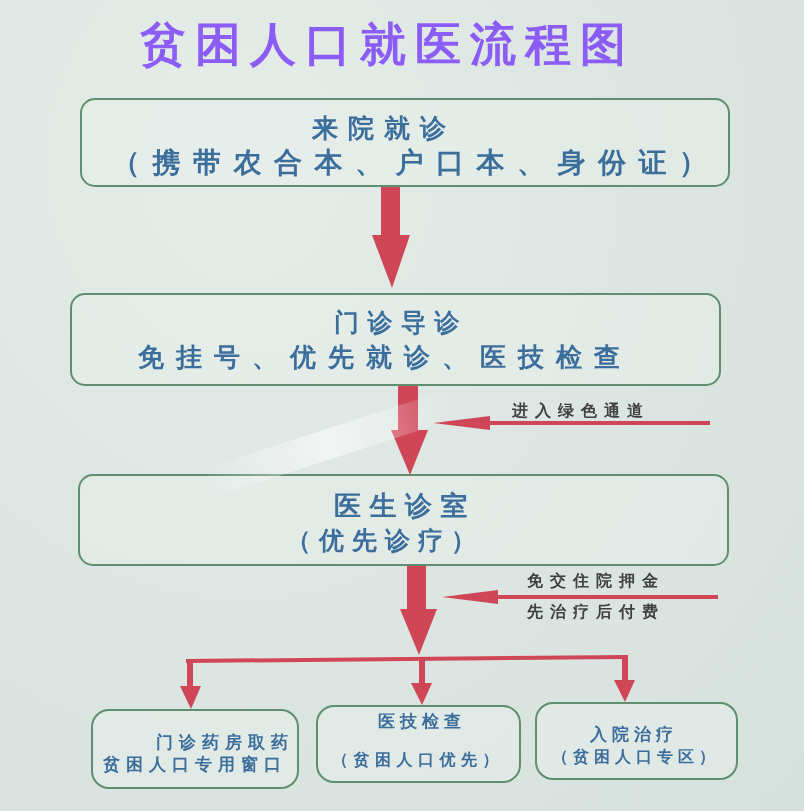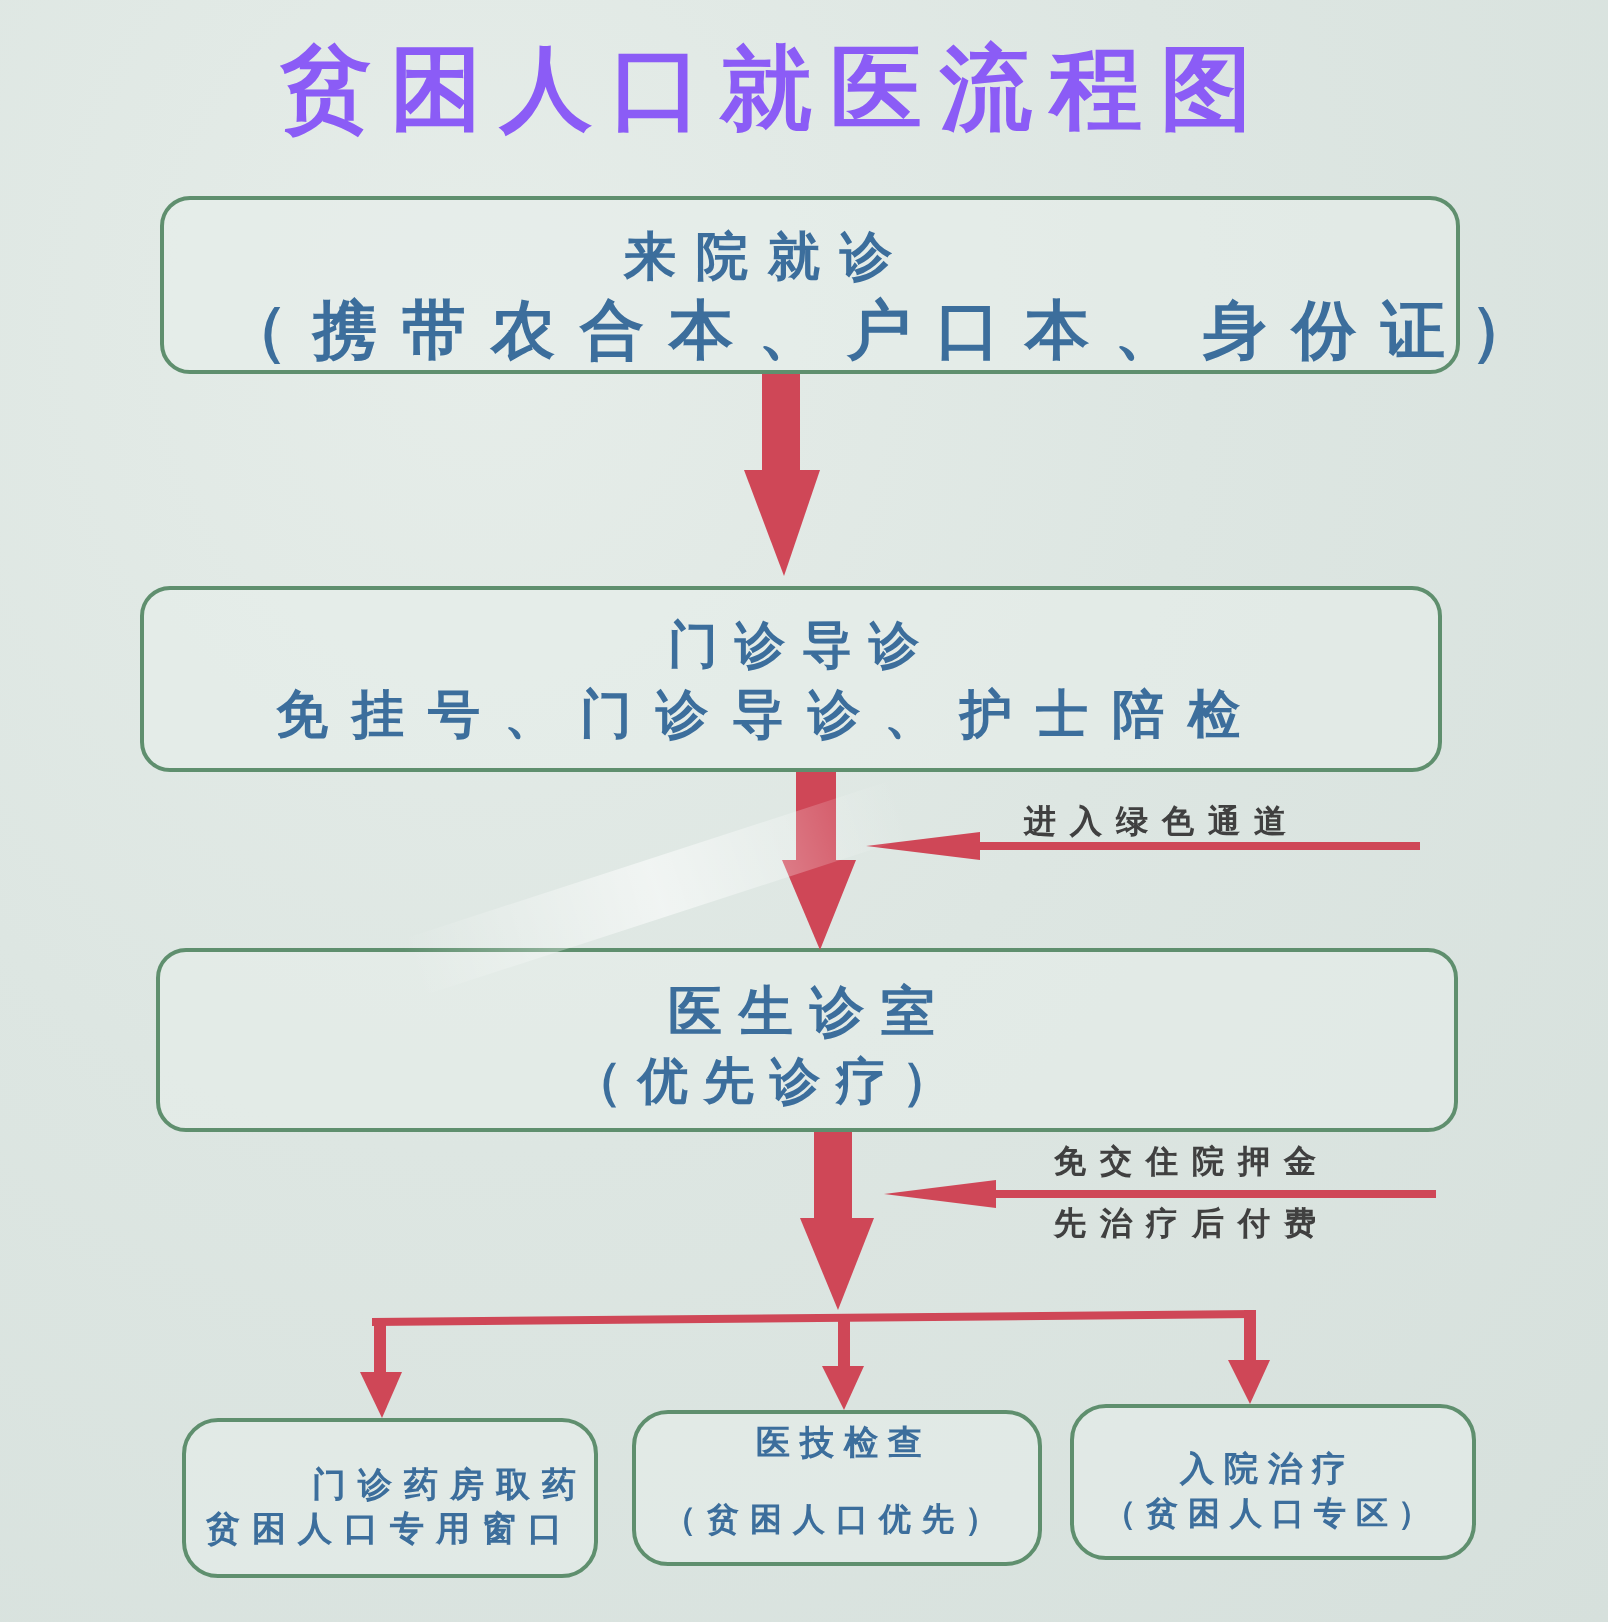--- a/index.html
+++ b/index.html
@@ -14,21 +14,21 @@
     letter-spacing: 9px; color: #8b5cf6;
   }
   .box {
     position: absolute; box-sizing: border-box;
     border: 2.5px solid #5f8f6e; border-radius: 15px;
     background: rgba(232, 239, 235, 0.55);
   }
   .box.small { border-radius: 18px; }
   .txt { position: absolute; white-space: nowrap; color: #3c6e9c; font-weight: bold; }
   .t-big { font-size: 26px; letter-spacing: 10px; margin-left: 16px; }
-  .t-det { font-size: 32px; letter-spacing: 12.5px; }
+  .t-det { font-size: 28px; letter-spacing: 12.5px; }
   .t-side { font-size: 16px; letter-spacing: 7px; color: #404040; font-weight: bold; }
   .t-small { font-size: 17px; letter-spacing: 6px; }
   .t-small2 { font-size: 16px; letter-spacing: 5.5px; }
   svg.arrows { position: absolute; left: 0; top: 0; }
   .glare {
     position: absolute; left: 200px; top: 470px; width: 260px; height: 30px;
     background: linear-gradient(90deg, rgba(255,255,255,0) 0%, rgba(255,255,255,0.55) 50%, rgba(255,255,255,0) 100%);
     transform: rotate(-18deg); transform-origin: left top; pointer-events: none;
   }
 </style>
@@ -36,21 +36,21 @@
 <body>
 
 <div class="abs title">贫困人口就医流程图</div>
 
 <div class="box" style="left:80px; top:98px; width:650px; height:89px;"></div>
 <div class="txt t-big" style="left:296px; top:111px;">来院就诊</div>
 <div class="txt t-det" style="left:112px; top:144px;">（携带农合本、户口本、身份证）</div>
 
 <div class="box" style="left:70px; top:293px; width:651px; height:93px;"></div>
 <div class="txt t-big" style="left:318px; top:306px; font-size:25px; letter-spacing:8.5px;">门诊导诊</div>
-<div class="txt t-det" style="left:138px; top:340px; font-size:26px; letter-spacing:12px;">免挂号、门诊导诊、护士陪检</div>
+<div class="txt t-det" style="left:138px; top:340px; font-size:26px; letter-spacing:12px;">免挂号、优先就诊、医技检查</div>
 
 <div class="box" style="left:78px; top:474px; width:651px; height:92px;"></div>
 <div class="txt t-big" style="left:318px; top:488px; font-size:27px; letter-spacing:8.5px;text-align:center;">医生诊室</div>
 <div class="txt t-det" style="left:286px; top:524px; font-size:25px; letter-spacing:8px;">（优先诊疗）</div>
 
 <div class="txt t-side" style="left:512px; top:401px;">进入绿色通道</div>
 <div class="txt t-side" style="left:527px; top:571px;">免交住院押金</div>
 <div class="txt t-side" style="left:527px; top:602px;">先治疗后付费</div>
 
 <div class="box small" style="left:91px; top:709px; width:208px; height:80px;"></div>

